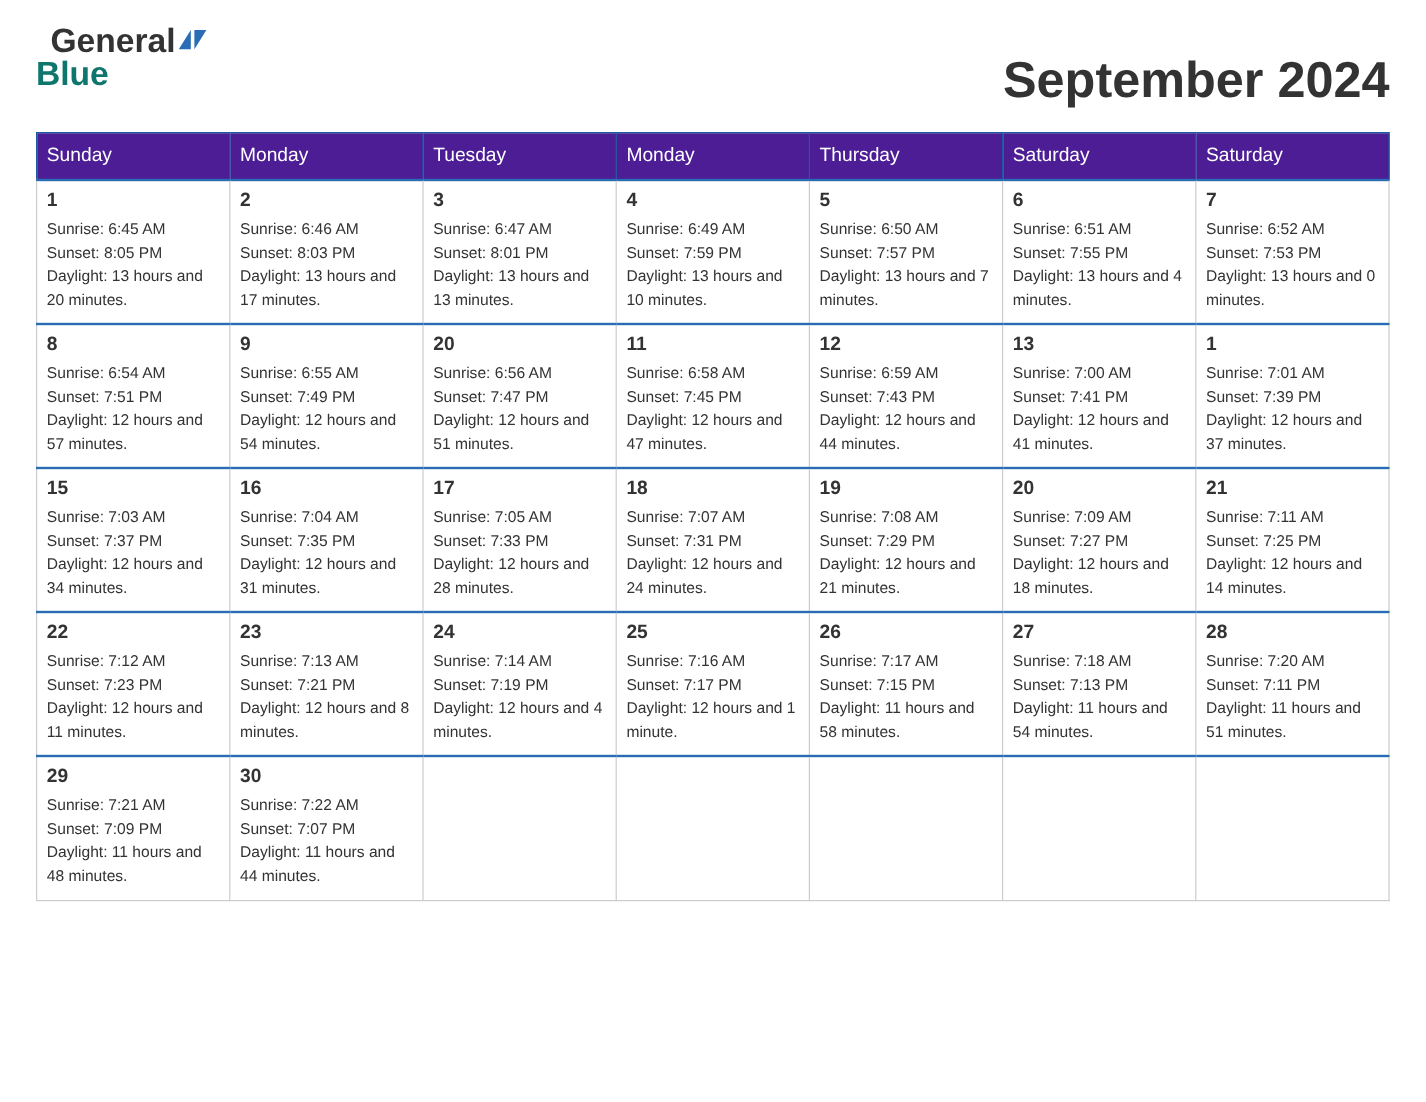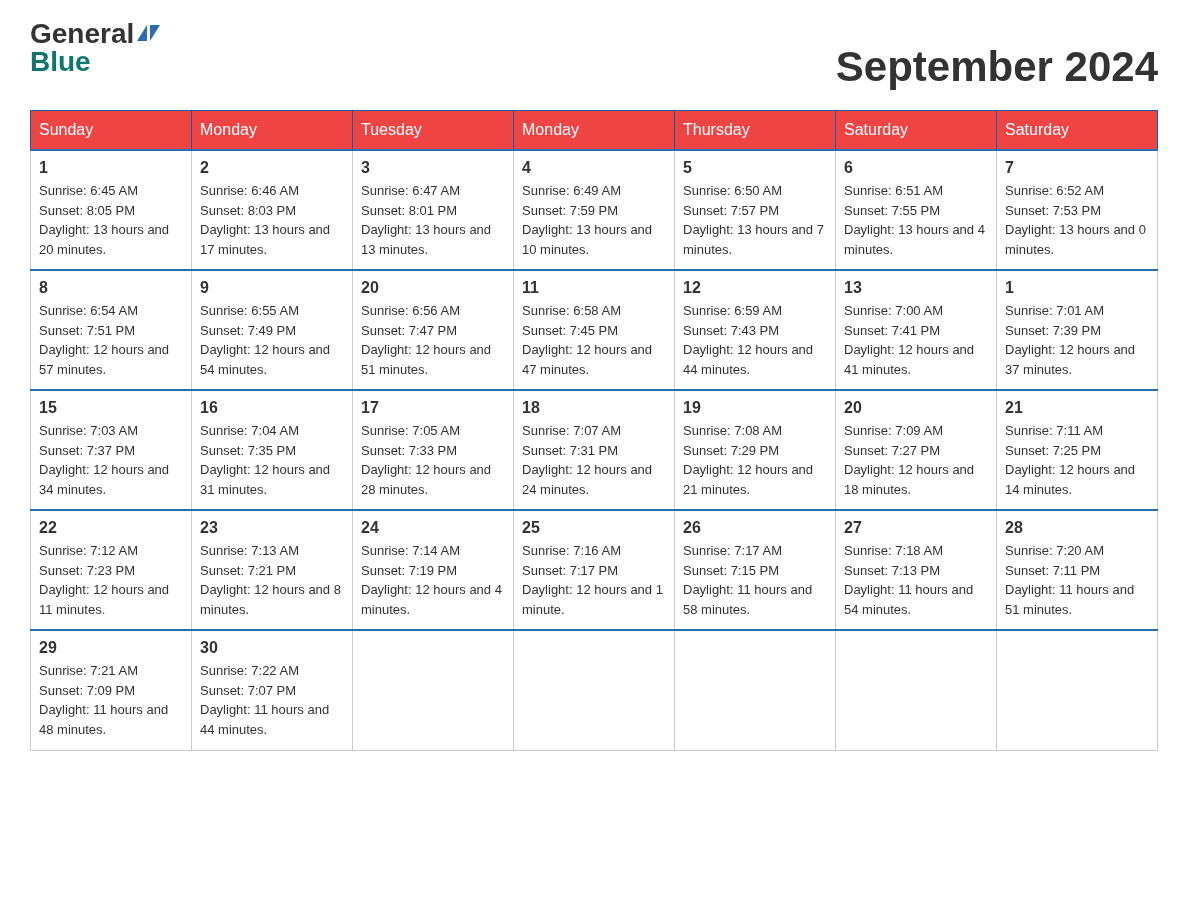--- a/index.html
+++ b/index.html
@@ -40,21 +40,21 @@
       font-size: 22px;
       font-weight: normal;
       color: #333;
     }
     .calendar {
       width: 100%;
       border-collapse: collapse;
       border: 1px solid #ccc;
     }
     .calendar th {
-      background-color: #ef4444;
+      background-color: #4c1d95;
       color: #fff;
       padding: 10px 8px;
       text-align: left;
       font-size: 16px;
       font-weight: normal;
       border: 1px solid #1a5a9e;
     }
     .calendar td {
       vertical-align: top;
       padding: 8px 8px;
@@ -81,21 +81,21 @@
     .calendar td.empty {
       background: #fff;
     }
   </style>
 </head>
 <body>
 
 <div class="header">
   <div class="logo">
     <div>
-      <div style="display:flex; align-items:center;">
+      <div style="display:flex; align-items:center;margin-left:12px;">
         <span class="logo-general">General</span>
         <span style="display:inline-block; margin-left:3px; position:relative; top:-2px;">
           
           <span style="display:inline-block; width:0; height:0; border-left:10px solid transparent; border-bottom:16px solid #2a6db5; margin-right:-5px;"></span>
           <span style="display:inline-block; width:0; height:0; border-right:10px solid transparent; border-top:16px solid #2a6db5;"></span>
         </span>
       </div>
       <div>
         <span class="logo-blue" style="font-size:28px; font-weight:bold; color:#0f766e;">Blue</span>
       </div>

